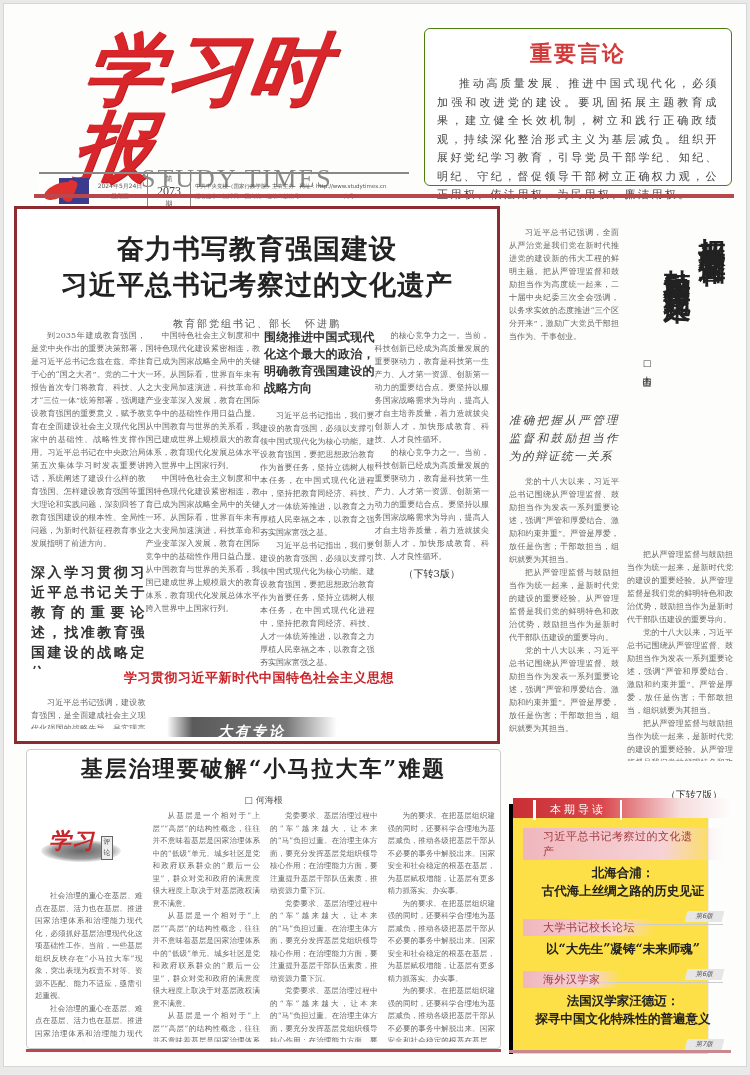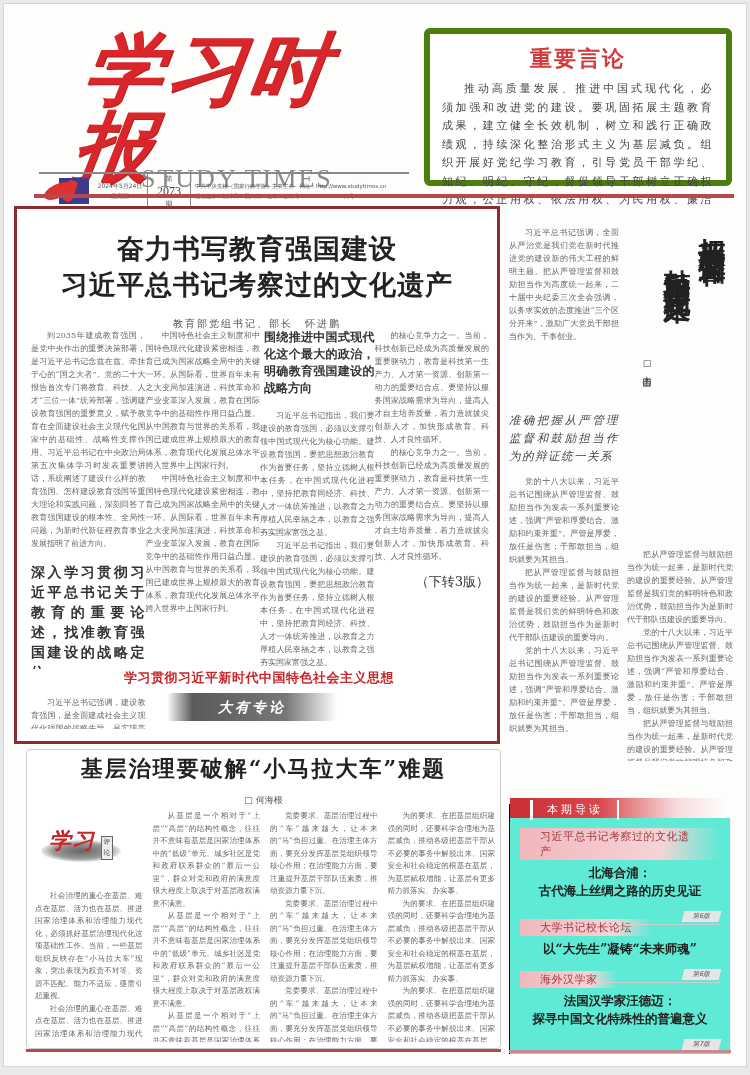--- a/index.html
+++ b/index.html
@@ -15,49 +15,49 @@
   .mast-info { position: absolute; left: 5px; top: 156px; width: 372px; height: 26px; display: flex; align-items: center; font-family: "DejaVu Sans", sans-serif; color: #555; }
   .mini-logo { width: 50px; height: 26px; position: relative; background: linear-gradient(90deg, #fff 0 40%, #3b3a8c 40% 100%); }
   .mini-logo::before { content: ""; position: absolute; left: 4px; top: 6px; width: 30px; height: 14px; border-radius: 50%; background: #e03131; transform: rotate(-25deg); }
   .mini-logo::after { content: ""; position: absolute; left: 26px; top: 2px; width: 10px; height: 22px; border-radius: 4px; background: #e03131; transform: rotate(20deg); }
   .date-block { width: 54px; text-align: center; font-size: 6px; line-height: 10px; margin-left: 4px; }
   .issue-block { width: 44px; border-left: 1px solid #888; border-right: 1px solid #888; text-align: center; font-size: 7px; padding: 0 6px; }
   .issue-block b { font-family: "Liberation Serif", serif; font-size: 12px; font-weight: normal; color: #444; }
   .pub-block { flex: 1; font-size: 5.5px; line-height: 10px; padding-left: 4px; white-space: nowrap; overflow: hidden; }
 
   
-  .remarks { position: absolute; left: 420px; top: 24px; width: 308px; height: 158px; border: 6px solid #4d7c0f; border-radius: 6px; background: #fff; }
+  .remarks { position: absolute; left: 420px; top: 24px; width: 308px; height: 158px; border: 1px solid #4d7c0f; border-radius: 6px; background: #fff; }
   .remarks-title { text-align: center; margin-top: 10px; font-family: "DejaVu Sans", sans-serif; font-weight: bold; font-size: 22px; color: #d23a3a; letter-spacing: 2px; }
   .remarks-body { padding: 6px 12px 0 12px; font-size: 11px; line-height: 18.5px; color: #444; letter-spacing: 2.4px; text-indent: 2em; text-align: justify; }
 
   .top-rule { position: absolute; left: 30px; top: 190px; width: 700px; height: 4px; background: #b8484c; }
 
   
   .lead { position: absolute; left: 10px; top: 202px; width: 486px; height: 538px; border: 3px solid #8b2c30; background: #fff; }
   .lead-headline { text-align: center; margin-top: 22px; font-family: "DejaVu Serif", serif; font-weight: bold; font-size: 27px; line-height: 36px; color: #222; letter-spacing: 1px; }
   .lead-byline { text-align: center; margin-top: 14px; font-size: 10px; color: #555; letter-spacing: 2px; }
   .lead-cols { position: absolute; left: 14px; top: 120px; width: 458px; height: 400px; display: flex; }
   .col { flex: 1; font-size: 8px; line-height: 13px; color: #666; text-align: justify; overflow: hidden; }
   .col p { text-indent: 2em; }
   .subhead { font-family: "DejaVu Sans", sans-serif; font-weight: bold; font-size: 14px; line-height: 20px; color: #333; margin: 12px 0 14px 0; letter-spacing: 1px; text-align: justify; }
   .subhead-sm { font-family: "DejaVu Sans", sans-serif; font-weight: bold; font-size: 12px; line-height: 17px; color: #333; margin: 0 0 12px 4px; }
-  .cont { text-align: right; font-size: 13px; color: #333; margin-top: 12px; }
+  .cont { text-align: center; font-size: 10px; color: #333; margin-top: 4px; }
   .series { position: absolute; left: 12px; top: 460px; width: 460px; text-align: center; font-family: "DejaVu Sans", sans-serif; font-weight: bold; font-size: 13px; color: #c8262b; letter-spacing: 0.5px; background: #fff; }
-  .series-sub { position: absolute; left: 150px; top: 484px; width: 170px; height: 28px; background: linear-gradient(90deg, rgba(90,90,90,0) 0%, #5a5a5a 15%, #777 70%, rgba(120,120,120,0) 100%); border-radius: 4px; text-align: center; color: #fff; font-style: italic; font-weight: bold; font-size: 14px; line-height: 28px; letter-spacing: 3px; }
+  .series-sub { position: absolute; left: 150px; top: 508px; width: 170px; height: 20px; background: linear-gradient(90deg, rgba(90,90,90,0) 0%, #5a5a5a 15%, #777 70%, rgba(120,120,120,0) 100%); border-radius: 4px; text-align: center; color: #fff; font-style: italic; font-weight: bold; font-size: 14px; line-height: 28px; letter-spacing: 3px; }
 
   
   .right-col { position: absolute; left: 505px; top: 202px; width: 225px; height: 555px; }
   .rc-text { position: absolute; font-size: 8px; line-height: 13px; color: #666; text-align: justify; overflow: hidden; }
   .rc-text p { text-indent: 2em; }
   .rc-subhead { font-family: "DejaVu Serif", serif; font-style: italic; font-size: 11.5px; line-height: 18px; color: #444; margin: 10px 0; letter-spacing: 1.5px; }
   .vert-title { position: absolute; writing-mode: vertical-rl; font-family: "DejaVu Serif", serif; font-weight: bold; font-size: 27px; line-height: 32px; color: #222; letter-spacing: 3px; }
   .vert-author { position: absolute; left: 131px; top: 152px; writing-mode: vertical-rl; font-family: "DejaVu Sans", sans-serif; font-size: 9px; color: #444; letter-spacing: 1px; }
 
   
-  .guide { position: absolute; left: 505px; top: 800px; width: 222px; height: 250px; border-left: 1px solid #000000; border-right: 1px solid #eee; background: #5eead4; }
+  .guide { position: absolute; left: 505px; top: 800px; width: 200px; height: 250px; border-left: 4px solid #000000; border-right: 1px solid #eee; background: #fde047; }
   .guide-tab { position: absolute; left: 0; top: -6px; width: 222px; height: 20px; background: linear-gradient(90deg, #c92f35 0%, #d9474c 40%, #f6dcdd 75%, #fff 100%); }
   .guide-tab span { display: inline-block; margin-left: 20px; padding: 0 14px; height: 20px; line-height: 20px; color: #fff; font-family: "DejaVu Sans", sans-serif; font-size: 11px; letter-spacing: 3px; border-left: 3px solid #fff; border-right: 2px solid #fff; }
   .guide-item { position: absolute; left: 10px; width: 200px; }
   .guide-tag { display: inline-block; padding: 1px 20px; font-family: Liberation Mono, monospace; font-size: 11px; color: #a03a3e; background: linear-gradient(90deg, #f0b7bd 0%, #f6d3d6 70%, rgba(255,255,255,0) 100%); letter-spacing: 0.5px; }
   .guide-title { text-align: center; font-family: "DejaVu Serif", serif; font-weight: bold; font-size: 12.5px; line-height: 18px; color: #222; margin-top: 4px; }
   .guide-page { text-align: right; margin-top: 3px; border-bottom: 1px solid #ccc; padding-bottom: 2px; }
   .guide-page span { display: inline-block; background: #e6e6e6; font-size: 6.5px; color: #555; padding: 1px 10px; font-family: "DejaVu Sans", sans-serif; transform: skewX(-15deg); }
   .guide-bottom-rule { position: absolute; left: 505px; top: 1046px; width: 222px; height: 3px; background: #c98a8d; }
 
   

